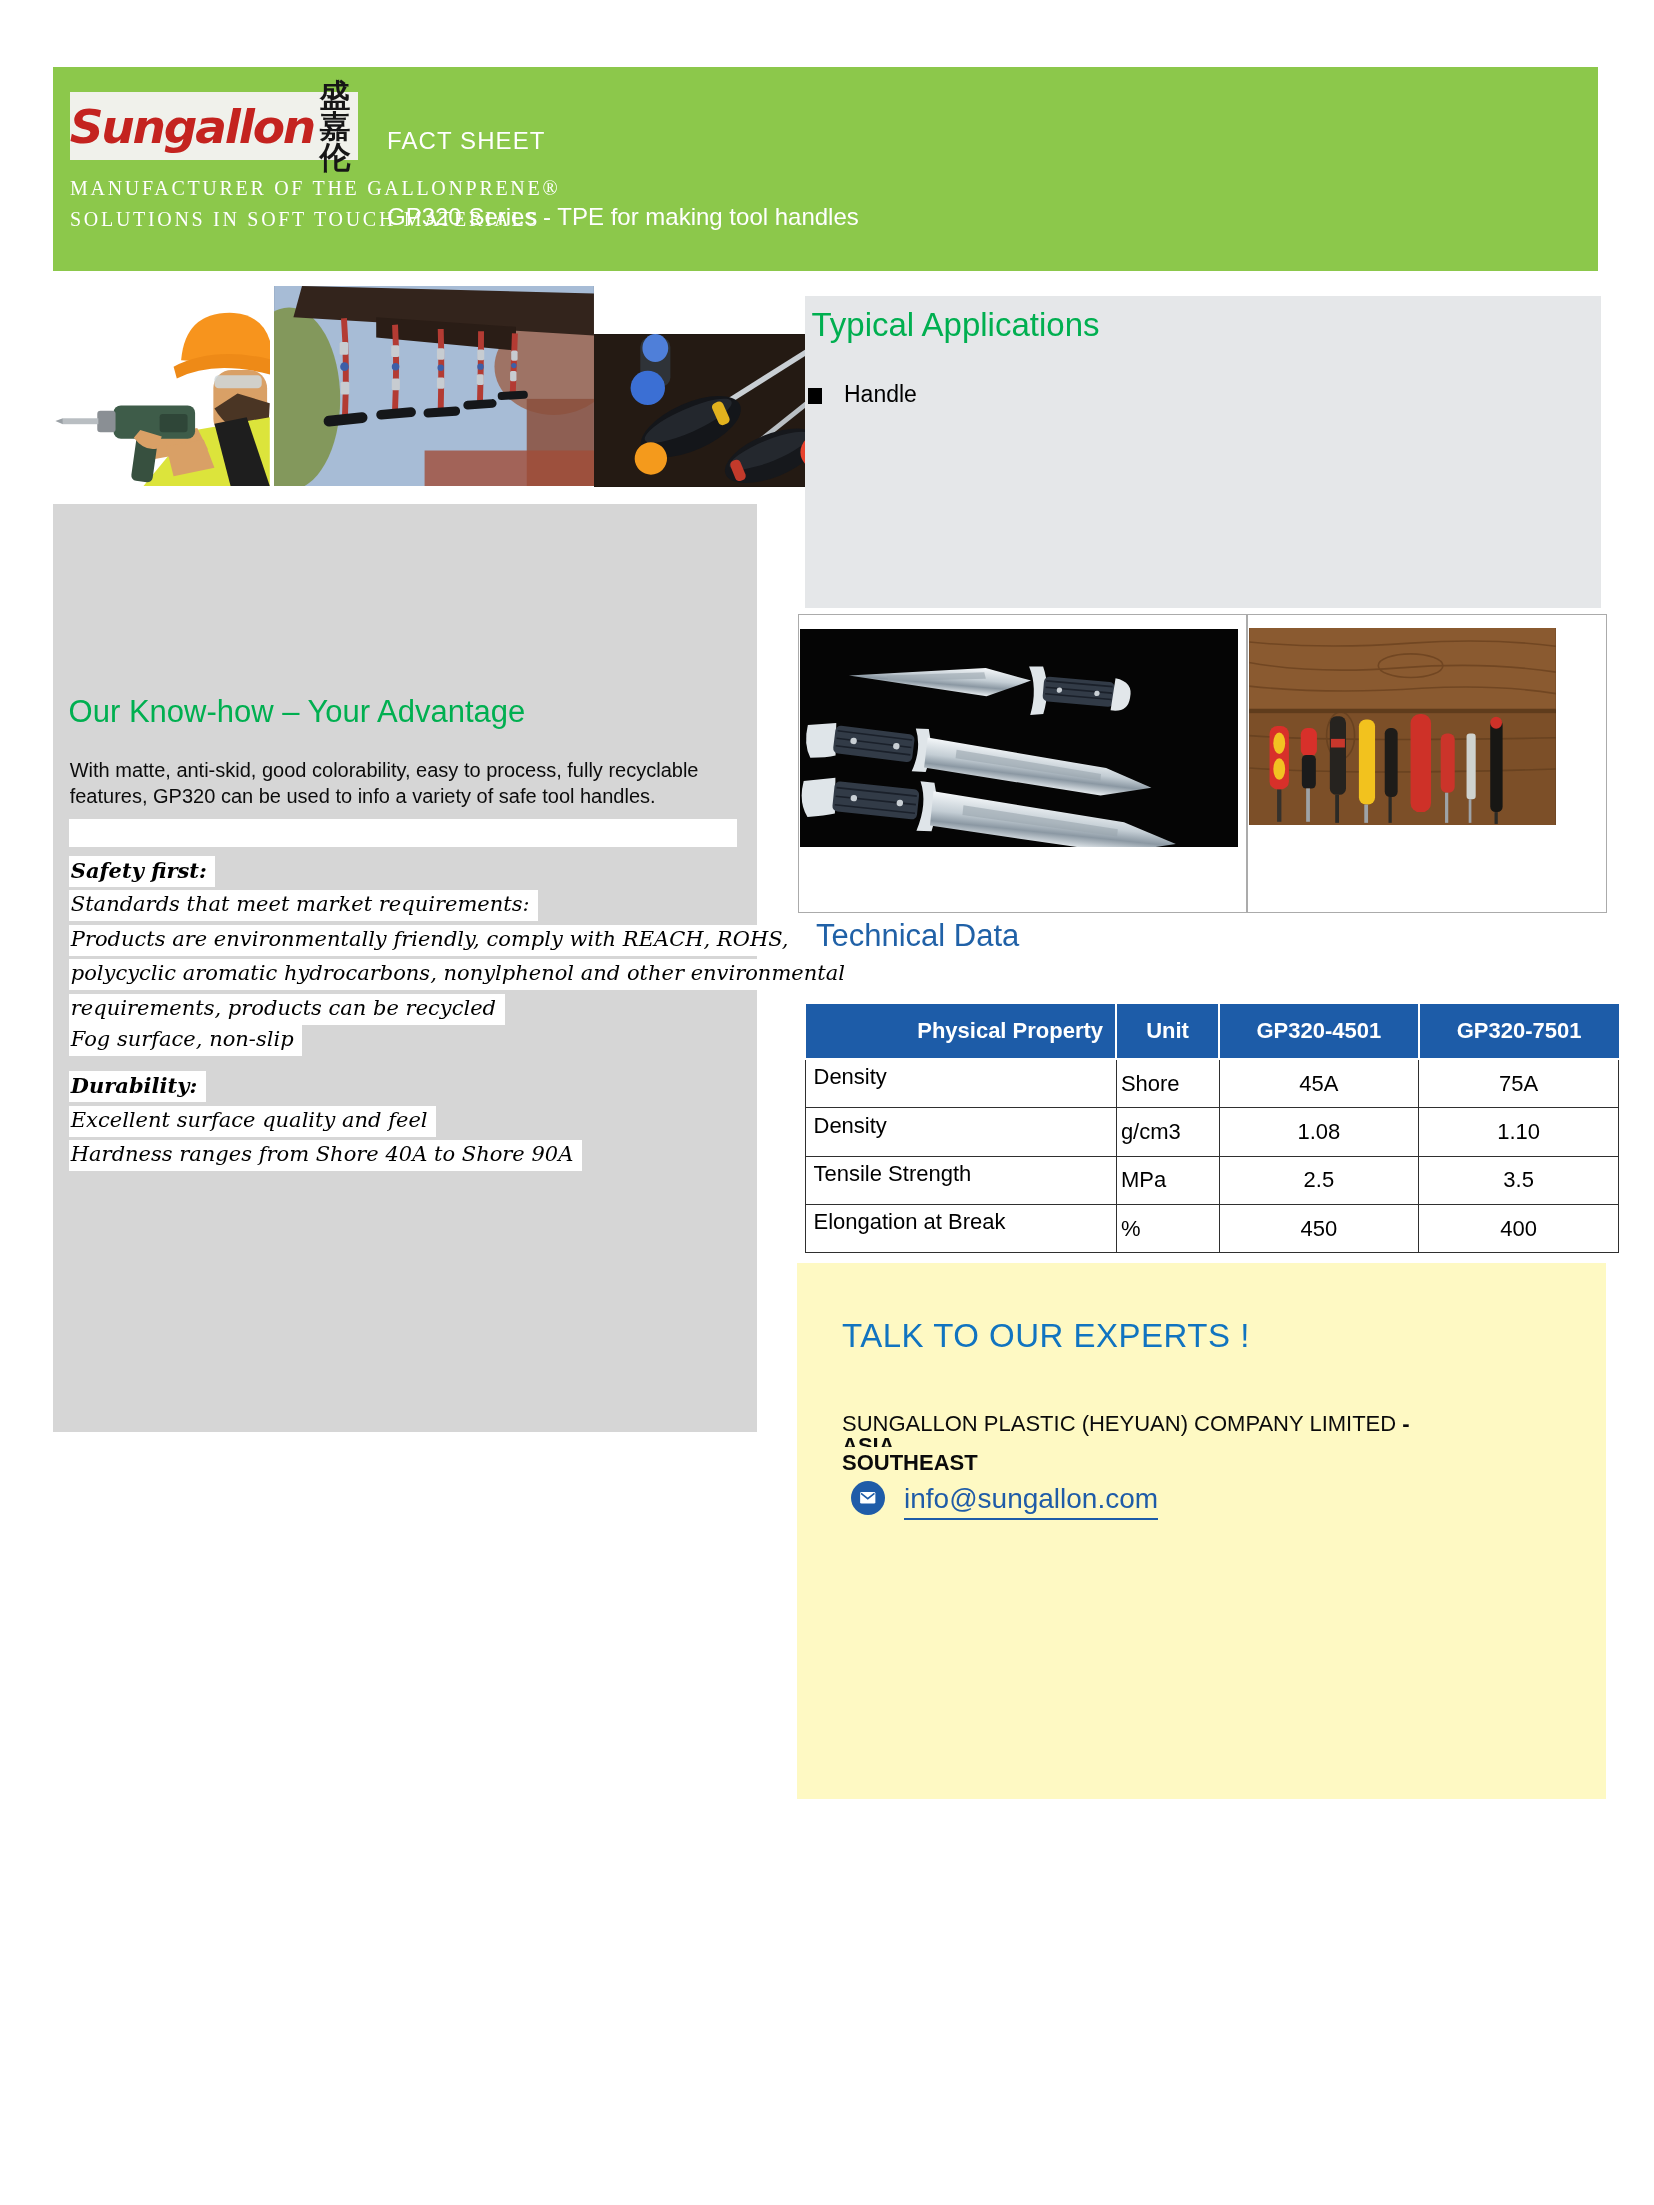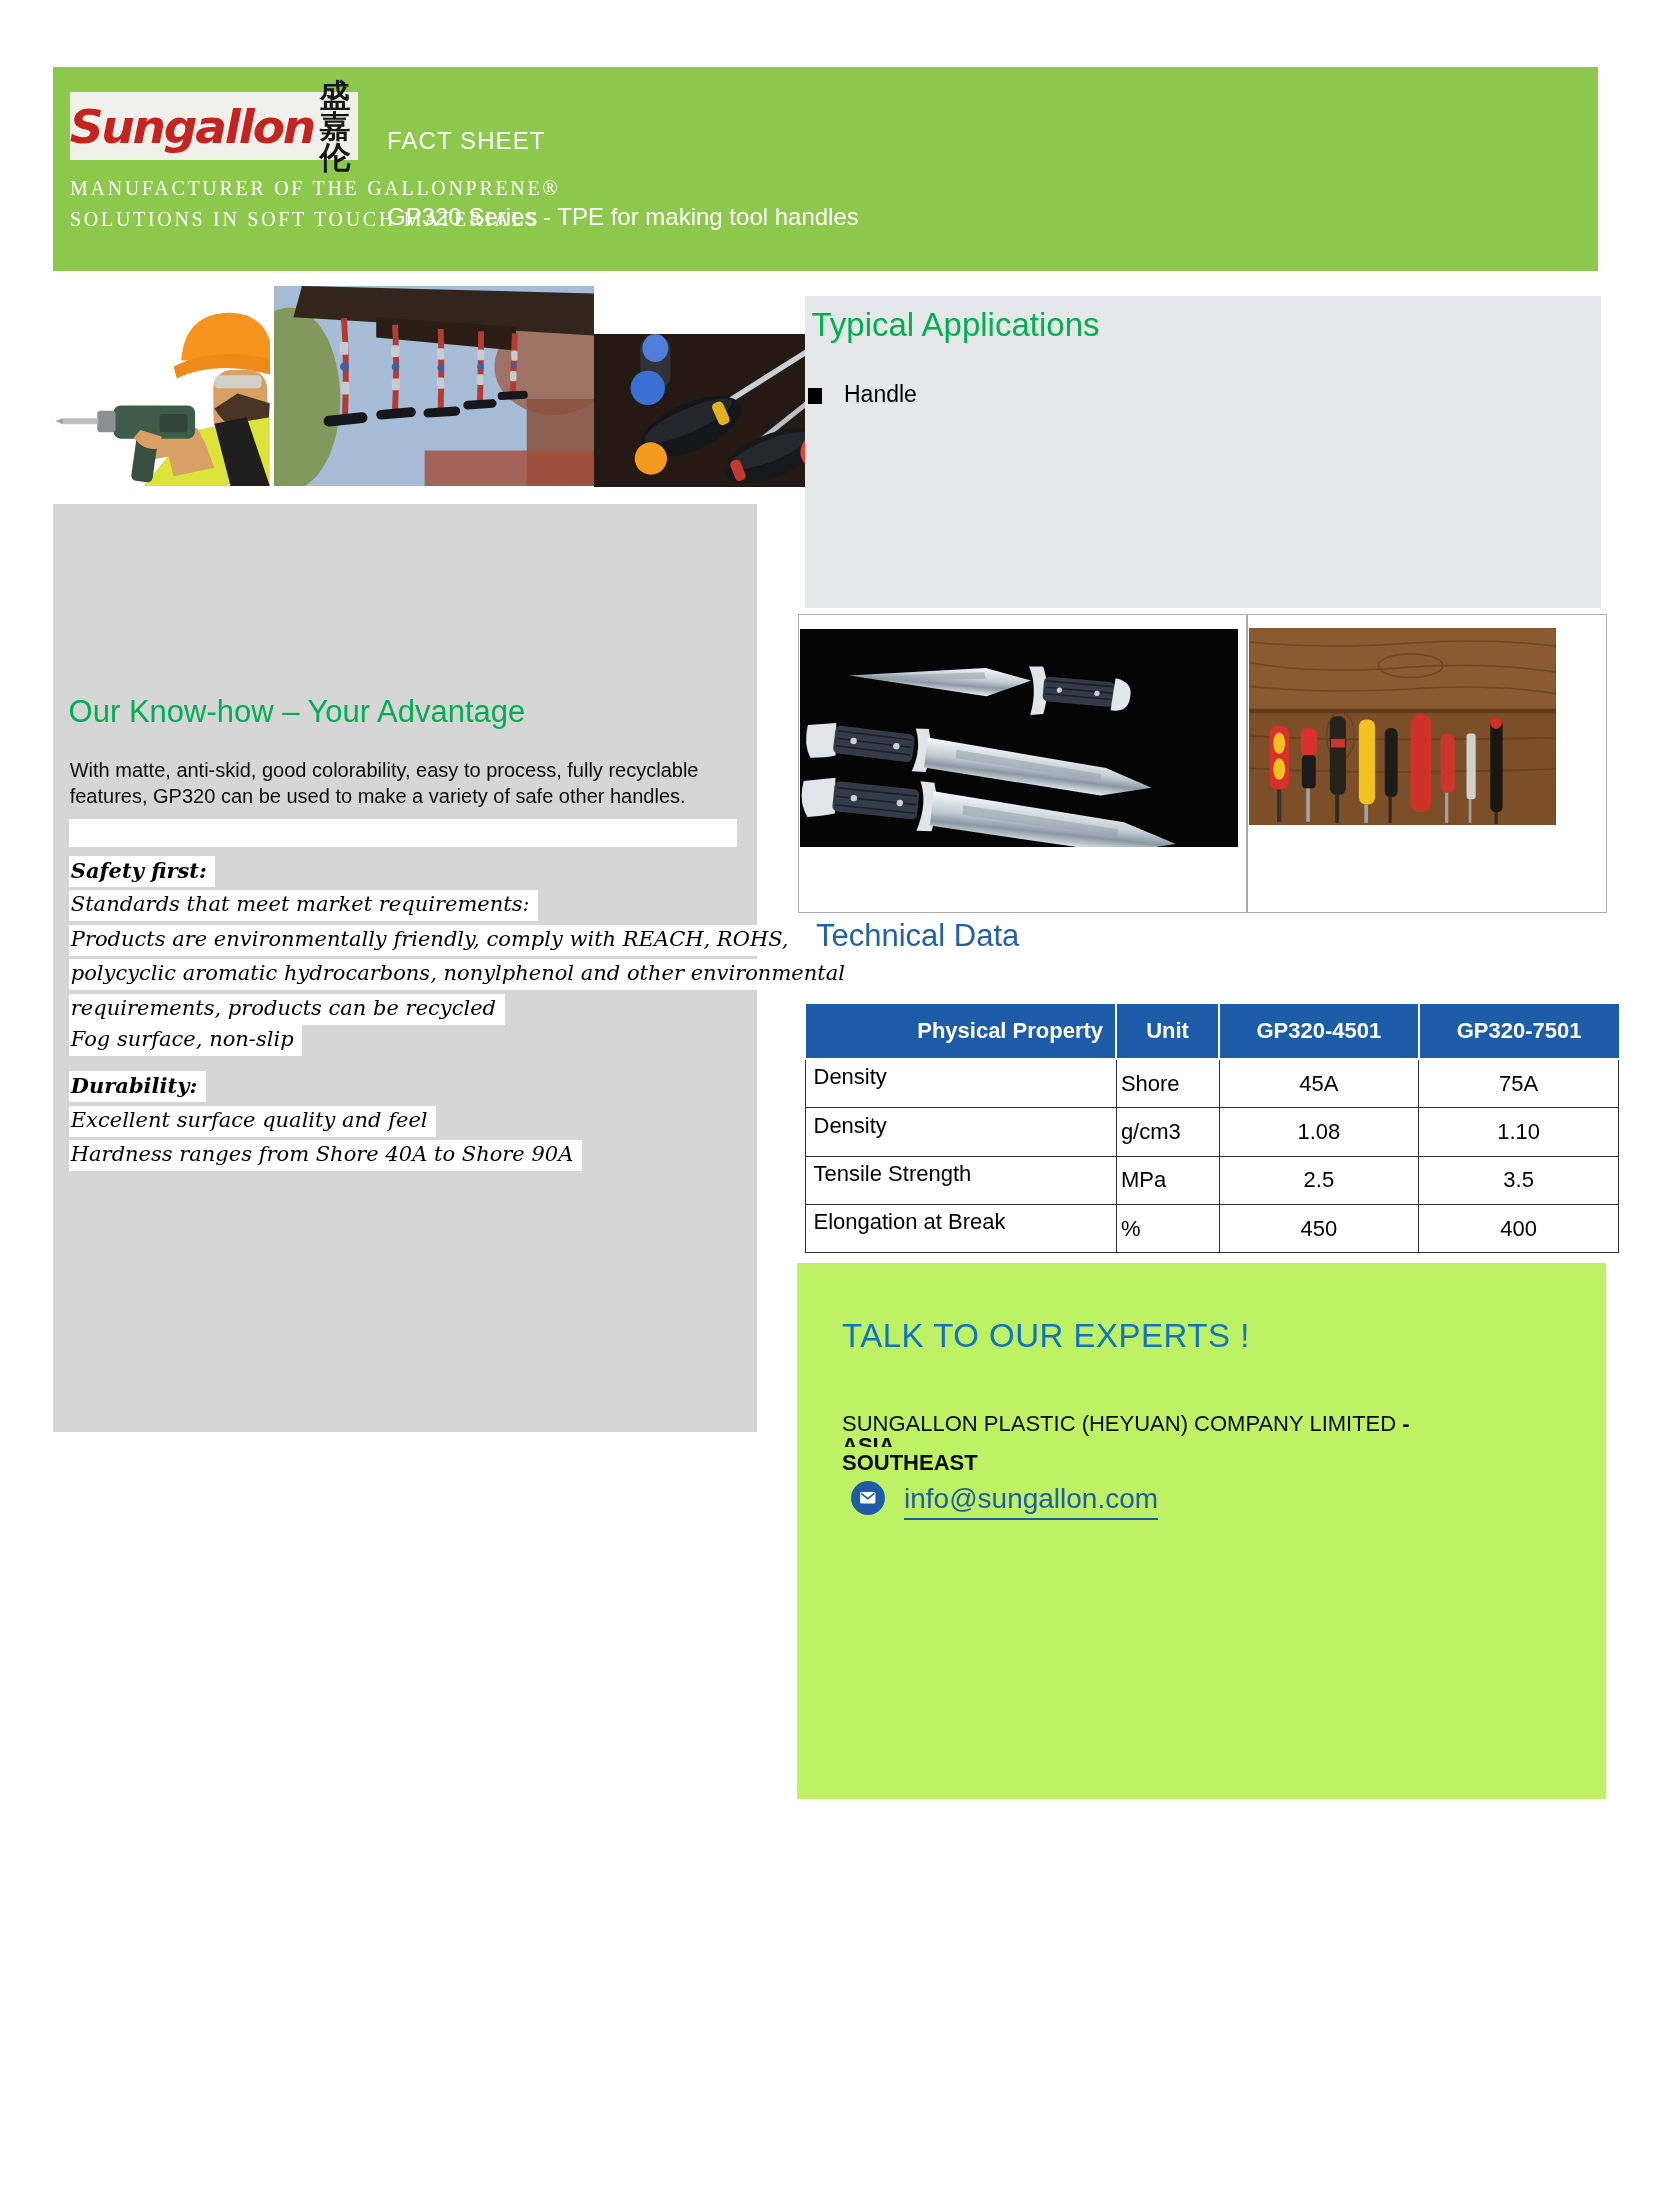--- a/index.html
+++ b/index.html
@@ -38,21 +38,21 @@
   .tech-title{position:absolute;left:816px;top:918px;font-size:31px;color:#2061A7;white-space:nowrap;}
   .tech-table{position:absolute;left:805px;top:1004px;width:814px;border-collapse:collapse;}
   .tech-table th{background:#1D5CA8;color:#ffffff;font-size:22px;font-weight:bold;height:52px;
                  border-left:2.7px solid #ffffff;border-bottom:2.2px solid #ffffff;}
   .tech-table th:first-child{border-left:none;text-align:right;padding-right:12px;}
   .tech-table td{border:1.1px solid #2f2f2f;height:43px;font-size:22px;color:#000;background:#ffffff;}
   .td-prop{text-align:left;vertical-align:top;padding:4.3px 0 0 7.5px;}
   .td-unit{text-align:left;vertical-align:middle;padding-left:4.3px;}
   .td-val{text-align:center;vertical-align:middle;}
   
-  .exp-box{position:absolute;left:797px;top:1263px;width:809px;height:536px;background:#bef264;}
+  .exp-box{position:absolute;left:797px;top:1263px;width:809px;height:536px;background:#fef9c3;}
   .exp-title{position:absolute;left:45px;top:54px;font-size:33px;color:#1174C0;letter-spacing:0.5px;white-space:nowrap;}
   .exp-company{position:absolute;left:45px;top:141px;width:684px;font-size:22px;line-height:39px;color:#0b0b0b;}
   .exp-company b{font-weight:bold;}
   .exp-clip{position:absolute;left:45px;top:170px;height:14px;overflow:hidden;font-size:22px;font-weight:bold;color:#0b0b0b;}
   .mail-icon{position:absolute;left:54px;top:218px;width:34px;height:34px;border-radius:50%;
              background:#1F5CA8;display:flex;align-items:center;justify-content:center;}
   .mail-link{position:absolute;left:107px;top:220px;font-size:28px;color:#1F5CA8;text-decoration:none;
              border-bottom:2.7px solid #1F5CA8;padding-bottom:3.2px;white-space:nowrap;}
 </style>
 </head>
@@ -253,21 +253,21 @@
   </div>
 
   <section class="typ-box">
     <h2 class="typ-title" style="margin:0;font-weight:400;">Typical Applications</h2>
     <span class="typ-bullet"></span>
     <span class="typ-item">Handle</span>
   </section>
 
   <section class="know-box">
     <h2 class="know-title" style="margin:0;font-weight:400;">Our Know-how – Your Advantage</h2>
-    <p class="know-intro" style="margin:0;">With matte, anti-skid, good colorability, easy to process, fully recyclable features, GP320 can be used to make a variety of safe other handles.</p>
+    <p class="know-intro" style="margin:0;">With matte, anti-skid, good colorability, easy to process, fully recyclable features, GP320 can be used to info a variety of safe tool handles.</p>
     <div class="white-strip"></div>
 
     <div class="hand bold" style="top:352px;">Safety first:</div>
     <div class="hand" style="top:386px;">Standards that meet market requirements:</div>
     <div class="hand" style="top:421px;">Products are environmentally friendly, comply with REACH, ROHS,</div>
     <div class="hand" style="top:455px;">polycyclic aromatic hydrocarbons, nonylphenol and other environmental</div>
     <div class="hand" style="top:490px;">requirements, products can be recycled</div>
     <div class="hand" style="top:521px;">Fog surface, non-slip</div>
 
     <div class="hand bold" style="top:567px;">Durability:</div>

